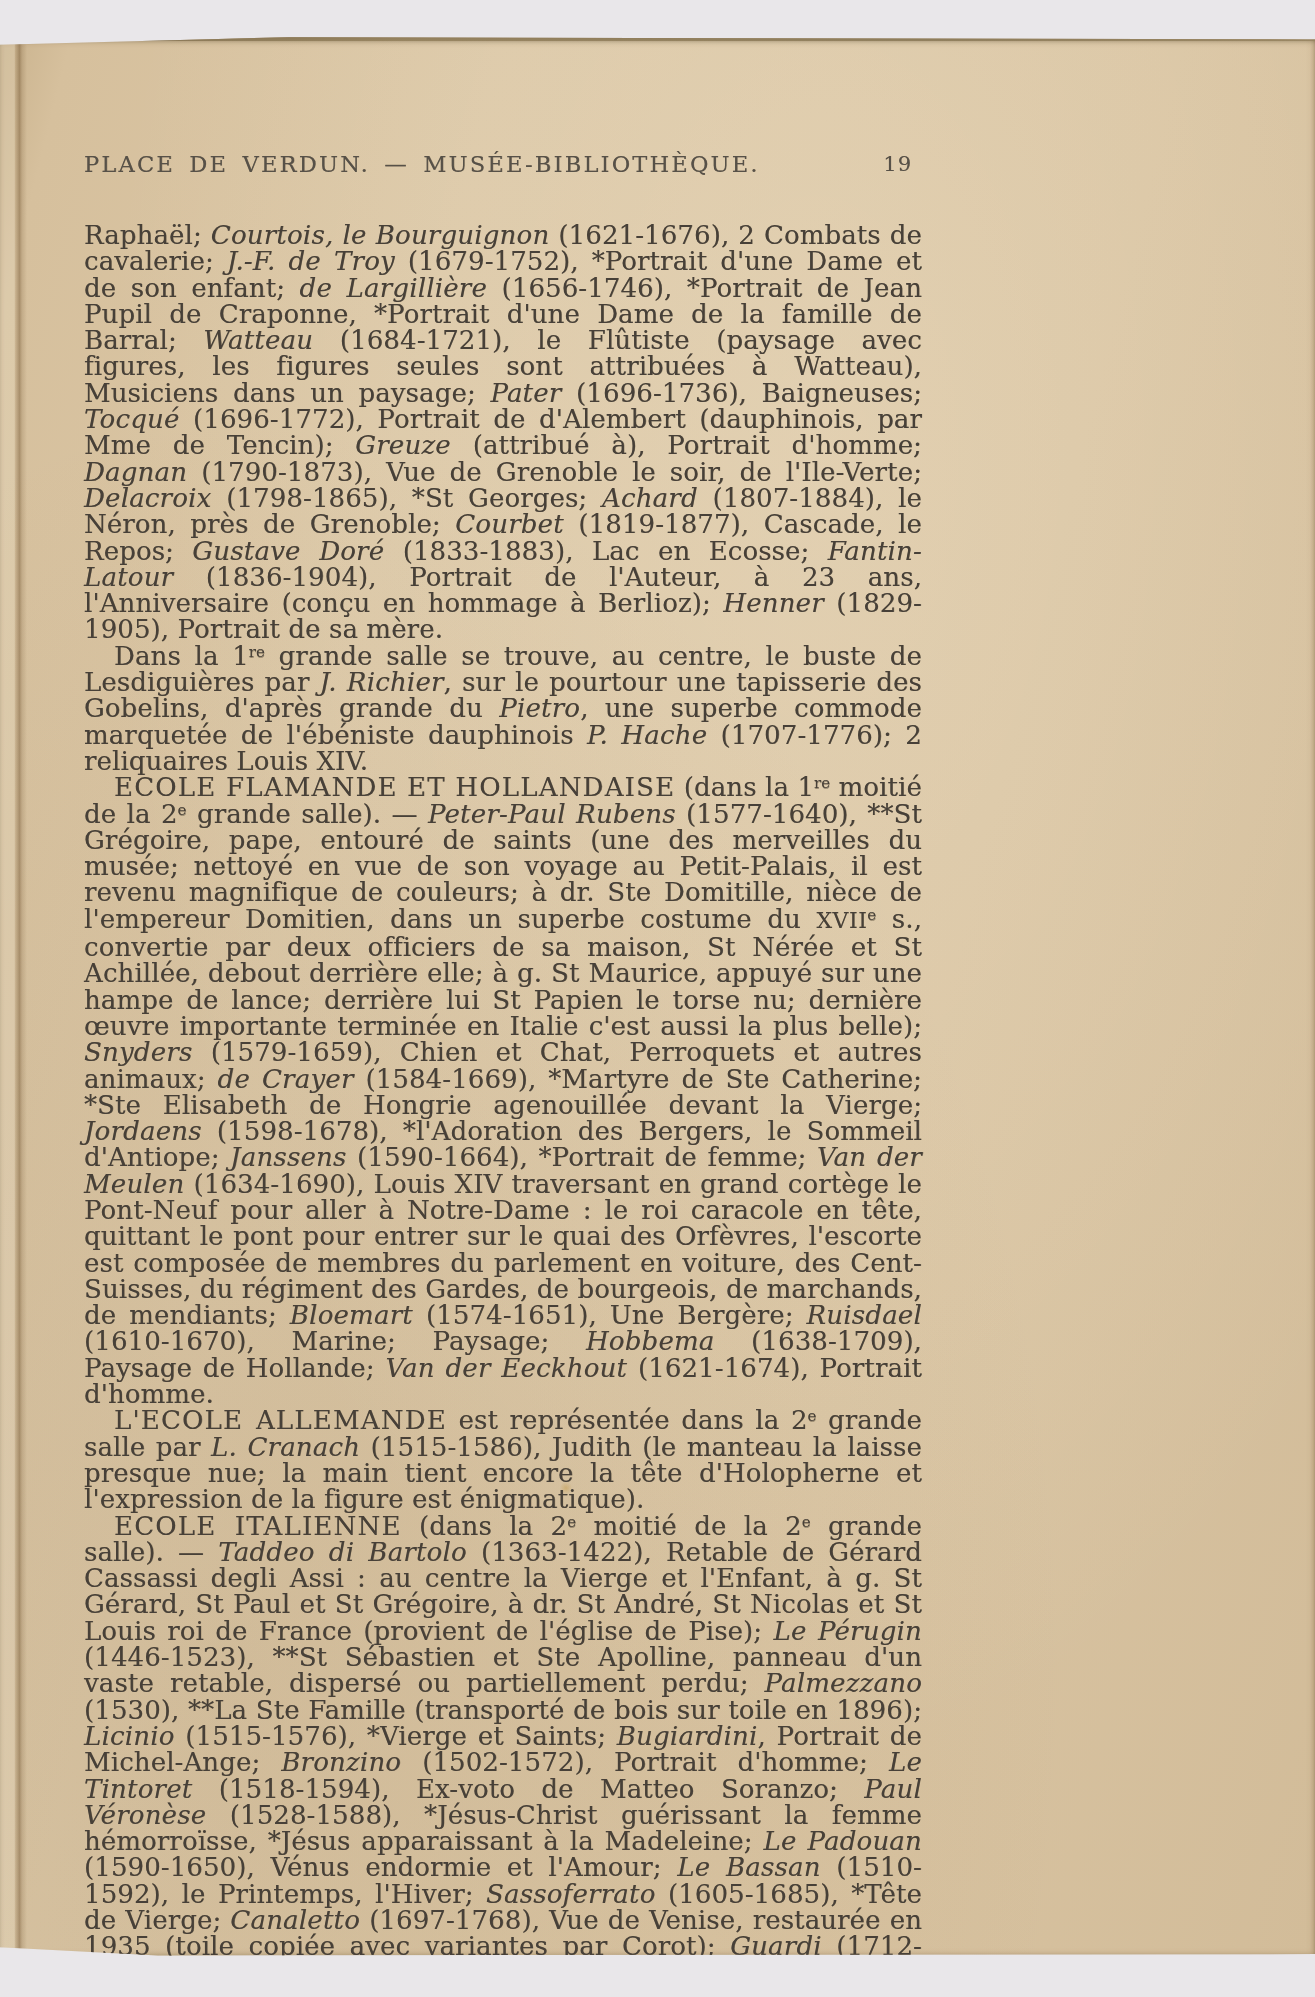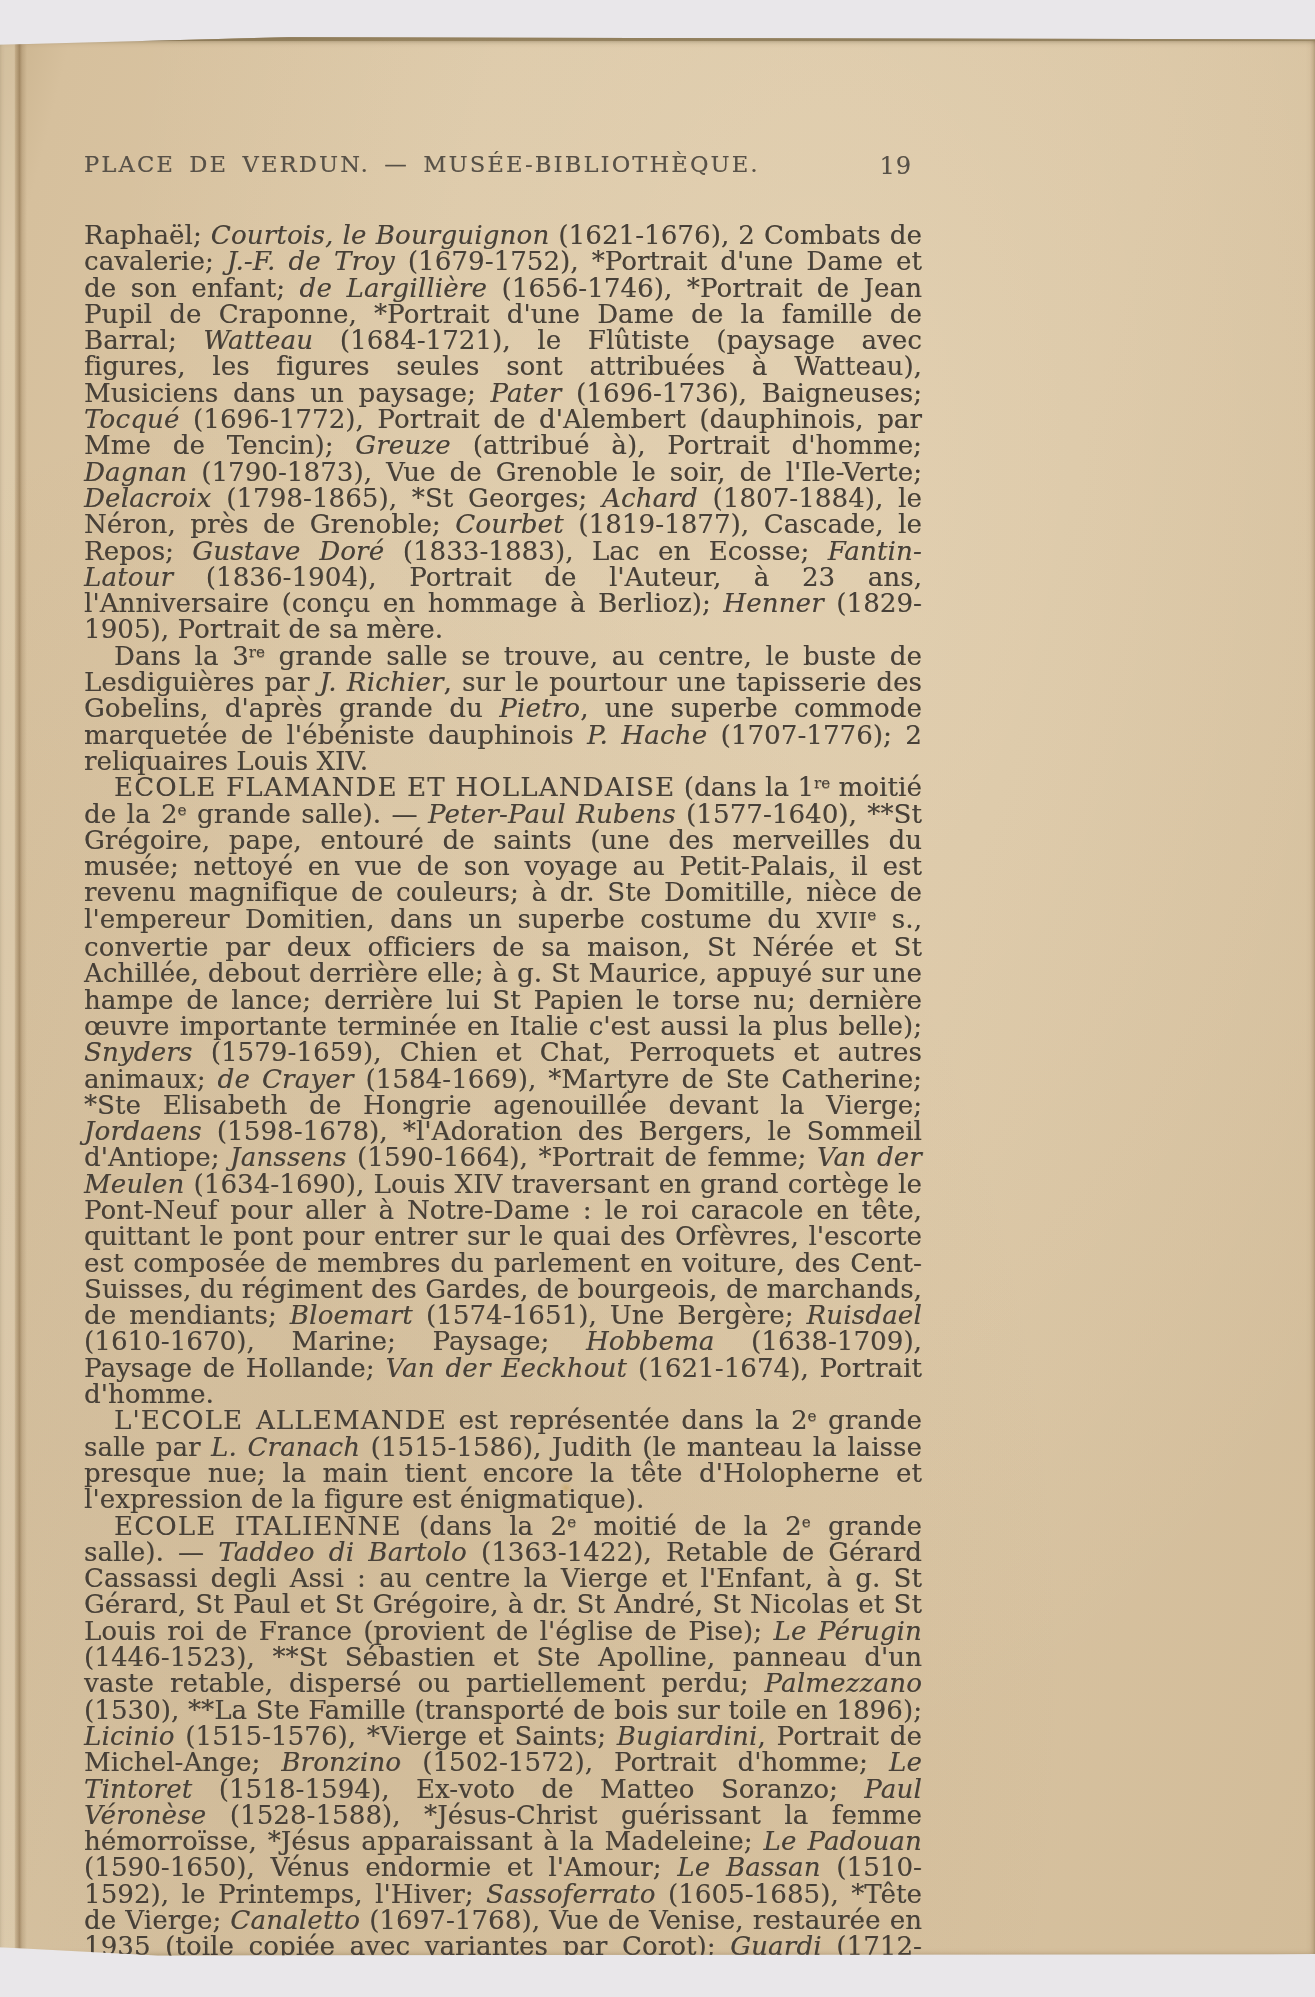--- a/index.html
+++ b/index.html
@@ -48,21 +48,21 @@
     position:absolute;top:115px;left:0;right:0;height:32px;
     color:var(--header-ink);
   }
   .header .title{
     display:block;text-align:left;
     font-size:22.5px;letter-spacing:2.2px;word-spacing:5px;
     text-shadow:.3px .3px .6px rgba(70,60,45,.45);
   }
   .header .pagenum{
     position:absolute;right:10px;top:1px;
-    font-size:24px;letter-spacing:1px;
+    font-size:21px;letter-spacing:1px;
     text-shadow:.3px .3px .6px rgba(70,60,45,.45);
   }
   .bodytext{
     position:absolute;top:186px;left:0;width:838px;
     font-size:26px;line-height:26.3px;letter-spacing:.1px;
     text-align:justify;
     text-shadow:.3px .3px .5px rgba(60,50,35,.45);
   }
   .bodytext p{margin:0;}
   .bodytext p.indent{text-indent:30px;}
@@ -79,20 +79,20 @@
   <div class="edge-top"></div>
   <div class="edge-left-light"></div>
   <div class="crease"></div>
   <div class="content">
     <div class="header">
       <span class="title">PLACE DE VERDUN. — MUSÉE-BIBLIOTHÈQUE.</span>
       <span class="pagenum">19</span>
     </div>
     <div class="bodytext">
         <p class=""><span>Raphaël; </span><i>Courtois, le Bourguignon</i><span> (1621-1676), 2 Combats de cavalerie; </span><i>J.-F. de Troy</i><span> (1679-1752), *Portrait d'une Dame et de son enfant; </span><i>de Largillière</i><span> (1656-1746), *Portrait de Jean Pupil de Craponne, *Portrait d'une Dame de la famille de Barral; </span><i>Watteau</i><span> (1684-1721), le Flûtiste (paysage avec figures, les figures seules sont attribuées à Watteau), Musiciens dans un paysage; </span><i>Pater</i><span> (1696-1736), Baigneuses; </span><i>Tocqué</i><span> (1696-1772), Portrait de d'Alembert (dauphinois, par Mme de Tencin); </span><i>Greuze</i><span> (attribué à), Portrait d'homme; </span><i>Dagnan</i><span> (1790-1873), Vue de Grenoble le soir, de l'Ile-Verte; </span><i>Delacroix</i><span> (1798-1865), *St Georges; </span><i>Achard</i><span> (1807-1884), le Néron, près de Grenoble; </span><i>Courbet</i><span> (1819-1877), Cascade, le Repos; </span><i>Gustave Doré</i><span> (1833-1883), Lac en Ecosse; </span><i>Fantin-Latour</i><span> (1836-1904), Portrait de l'Auteur, à 23 ans, l'Anniversaire (conçu en hommage à Berlioz); </span><i>Henner</i><span> (1829-1905), Portrait de sa mère.</span></p>
-        <p class="indent "><span>Dans la 3</span><sup>re</sup><span> grande salle se trouve, au centre, le buste de Lesdiguières par </span><i>J. Richier</i><span>, sur le pourtour une tapisserie des Gobelins, d'après grande du </span><i>Pietro</i><span>, une superbe commode marquetée de l'ébéniste dauphinois </span><i>P. Hache</i><span> (1707-1776); 2 reliquaires Louis XIV.</span></p>
+        <p class="indent "><span>Dans la 1</span><sup>re</sup><span> grande salle se trouve, au centre, le buste de Lesdiguières par </span><i>J. Richier</i><span>, sur le pourtour une tapisserie des Gobelins, d'après grande du </span><i>Pietro</i><span>, une superbe commode marquetée de l'ébéniste dauphinois </span><i>P. Hache</i><span> (1707-1776); 2 reliquaires Louis XIV.</span></p>
         <p class="indent space-before"><span class="caps">ECOLE FLAMANDE ET HOLLANDAISE</span><span> (dans la 1</span><sup>re</sup><span> moitié de la 2</span><sup>e</sup><span> grande salle). — </span><i>Peter-Paul Rubens</i><span> (1577-1640), **St Grégoire, pape, entouré de saints (une des merveilles du musée; nettoyé en vue de son voyage au Petit-Palais, il est revenu magnifique de couleurs; à dr. Ste Domitille, nièce de l'empereur Domitien, dans un superbe costume du </span><span class="sc">XVII</span><sup>e</sup><span> s., convertie par deux officiers de sa maison, St Nérée et St Achillée, debout derrière elle; à g. St Maurice, appuyé sur une hampe de lance; derrière lui St Papien le torse nu; dernière œuvre importante terminée en Italie c'est aussi la plus belle); </span><i>Snyders</i><span> (1579-1659), Chien et Chat, Perroquets et autres animaux; </span><i>de Crayer</i><span> (1584-1669), *Martyre de Ste Catherine; *Ste Elisabeth de Hongrie agenouillée devant la Vierge; </span><i>Jordaens</i><span> (1598-1678), *l'Adoration des Bergers, le Sommeil d'Antiope; </span><i>Janssens</i><span> (1590-1664), *Portrait de femme; </span><i>Van der Meulen</i><span> (1634-1690), Louis XIV traversant en grand cortège le Pont-Neuf pour aller à Notre-Dame : le roi caracole en tête, quittant le pont pour entrer sur le quai des Orfèvres, l'escorte est composée de membres du parlement en voiture, des Cent-Suisses, du régiment des Gardes, de bourgeois, de marchands, de mendiants; </span><i>Bloemart</i><span> (1574-1651), Une Bergère; </span><i>Ruisdael</i><span> (1610-1670), Marine; Paysage; </span><i>Hobbema</i><span> (1638-1709), Paysage de Hollande; </span><i>Van der Eeckhout</i><span> (1621-1674), Portrait d'homme.</span></p>
         <p class="indent space-before"><span class="caps">L'ECOLE ALLEMANDE</span><span> est représentée dans la 2</span><sup>e</sup><span> grande salle par </span><i>L. Cranach</i><span> (1515-1586), Judith (le manteau la laisse presque nue; la main tient encore la tête d'Holopherne et l'expression de la figure est énigmatique).</span></p>
         <p class="indent space-before"><span class="caps">ECOLE ITALIENNE</span><span> (dans la 2</span><sup>e</sup><span> moitié de la 2</span><sup>e</sup><span> grande salle). — </span><i>Taddeo di Bartolo</i><span> (1363-1422), Retable de Gérard Cassassi degli Assi : au centre la Vierge et l'Enfant, à g. St Gérard, St Paul et St Grégoire, à dr. St André, St Nicolas et St Louis roi de France (provient de l'église de Pise); </span><i>Le Pérugin</i><span> (1446-1523), **St Sébastien et Ste Apolline, panneau d'un vaste retable, dispersé ou partiellement perdu; </span><i>Palmezzano</i><span> (1530), **La Ste Famille (transporté de bois sur toile en 1896); </span><i>Licinio</i><span> (1515-1576), *Vierge et Saints; </span><i>Bugiardini</i><span>, Portrait de Michel-Ange; </span><i>Bronzino</i><span> (1502-1572), Portrait d'homme; </span><i>Le Tintoret</i><span> (1518-1594), Ex-voto de Matteo Soranzo; </span><i>Paul Véronèse</i><span> (1528-1588), *Jésus-Christ guérissant la femme hémorroïsse, *Jésus apparaissant à la Madeleine; </span><i>Le Padouan</i><span> (1590-1650), Vénus endormie et l'Amour; </span><i>Le Bassan</i><span> (1510-1592), le Printemps, l'Hiver; </span><i>Sassoferrato</i><span> (1605-1685), *Tête de Vierge; </span><i>Canaletto</i><span> (1697-1768), Vue de Venise, restaurée en 1935 (toile copiée avec variantes par Corot); </span><i>Guardi</i><span> (1712-1793), *Le Doge de Venise, porté par les Gondoliers après son élection sur la place Saint-Marc.</span></p>
         <p class="indent "><span>Autour de la 3</span><sup>e</sup><span> grande salle ont été distribués divers objets d'art : les bustes de Benoit XIV par </span><i>P. Bacci</i><span> et celui de Pietro Mellini par </span><i>B. da Majano</i><span>.</span></p>
       </div>
   </div>
 </div>
 
 </body></html>

